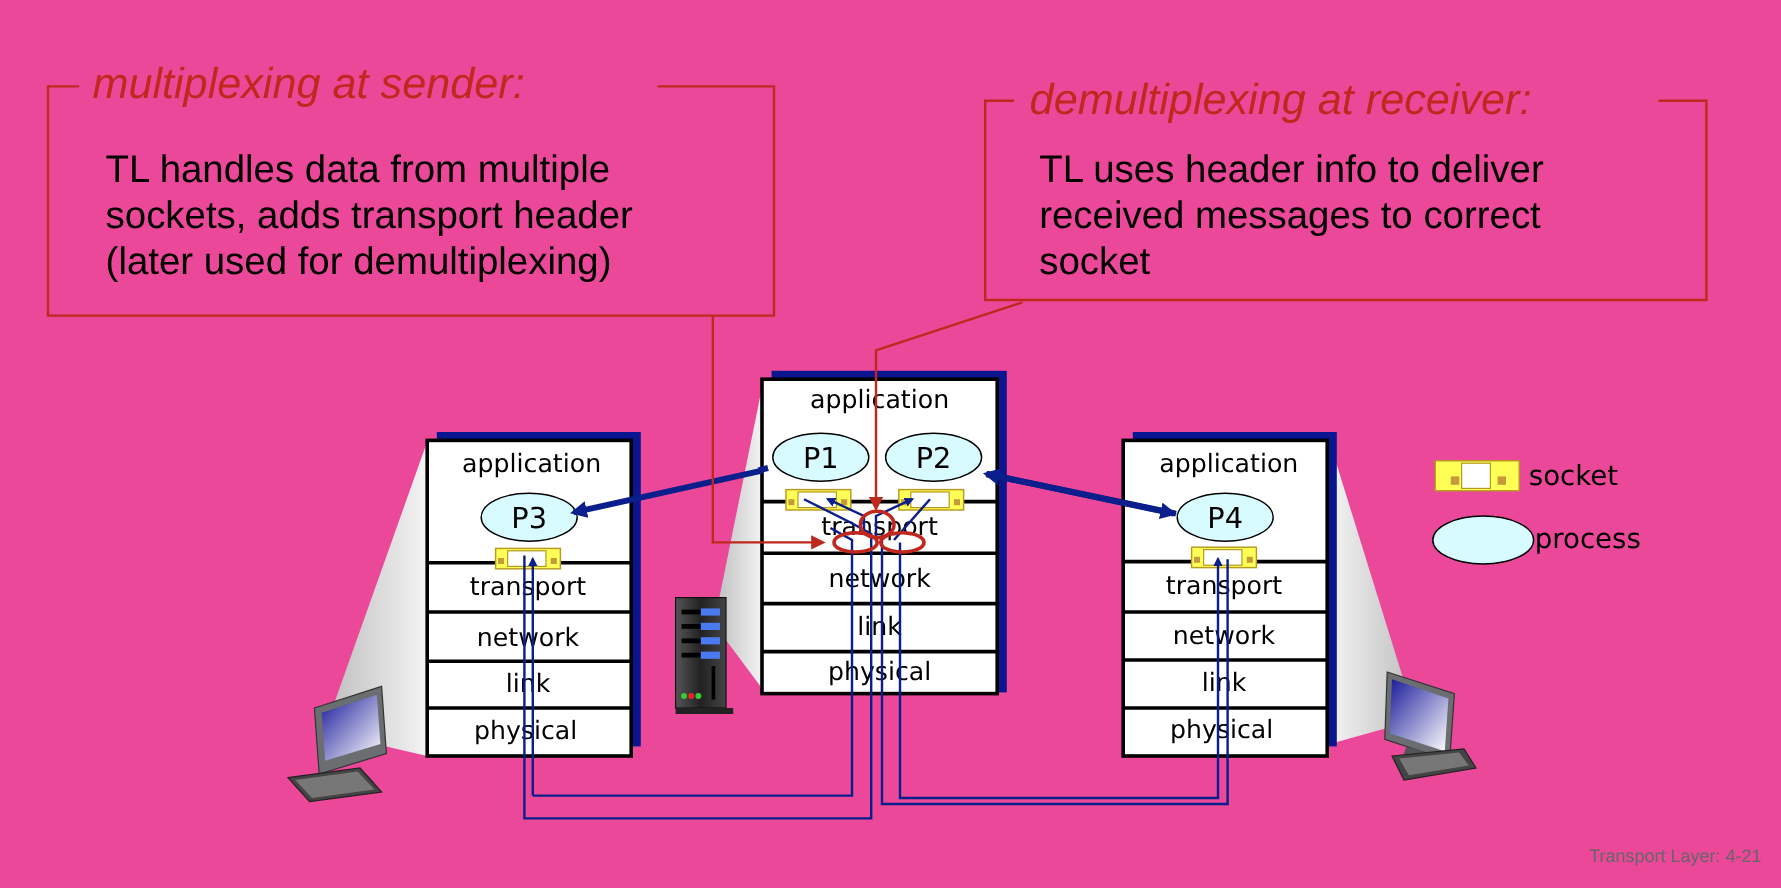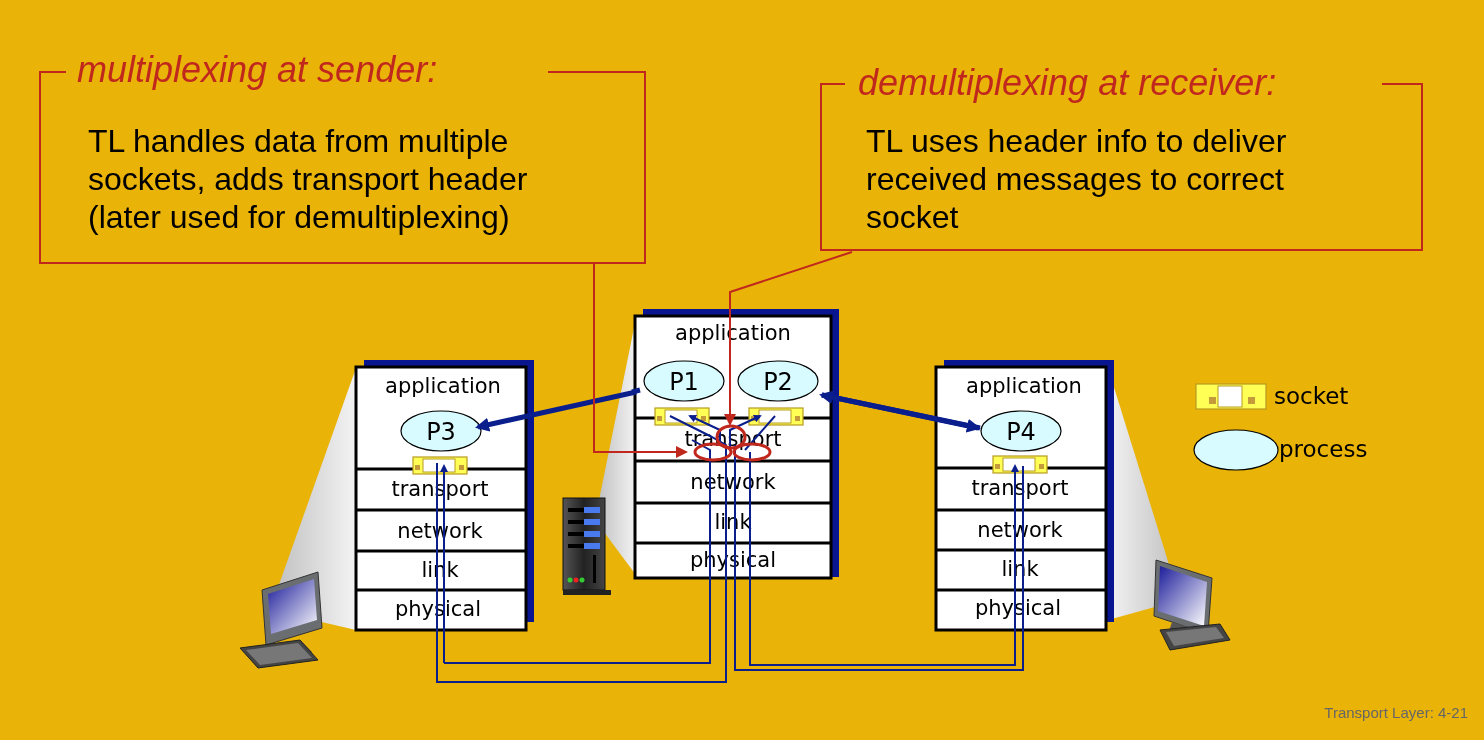--- a/index.html
+++ b/index.html
@@ -1,16 +1,16 @@
 <!DOCTYPE html>
 <html><head>
 <meta charset="utf-8">
 <style>
   html, body { margin:0; padding:0; background:#ffffff; }
-  #stage { position:relative; width:1484px; height:740px; overflow:hidden; background:#eab308; font-family:"Liberation Sans", sans-serif; }
+  #stage { position:relative; width:1484px; height:740px; overflow:hidden; background:#ec4899; font-family:"Liberation Sans", sans-serif; }
   svg#diagram { position:absolute; left:0; top:0; }
   .callout-title { font-family:"Liberation Sans", sans-serif; font-style:italic; font-size:36px; fill:#c0281e; }
   .callout-body { font-family:"Liberation Sans", sans-serif; font-size:32px; fill:#000; }
   .layer-text { font-family:"DejaVu Sans", sans-serif; font-size:21px; fill:#000; }
   .proc-text { font-family:"DejaVu Sans", sans-serif; font-size:24px; fill:#000; }
   .legend-text { font-family:"DejaVu Sans", sans-serif; font-size:23px; fill:#000; }
   .footer-text { font-family:"Liberation Sans", sans-serif; font-size:15px; fill:#666; }
 </style>
 </head>
 <body>

